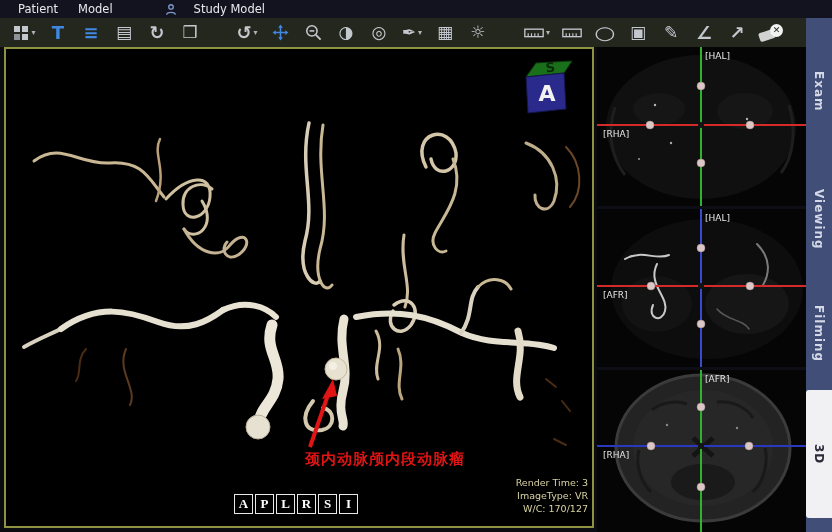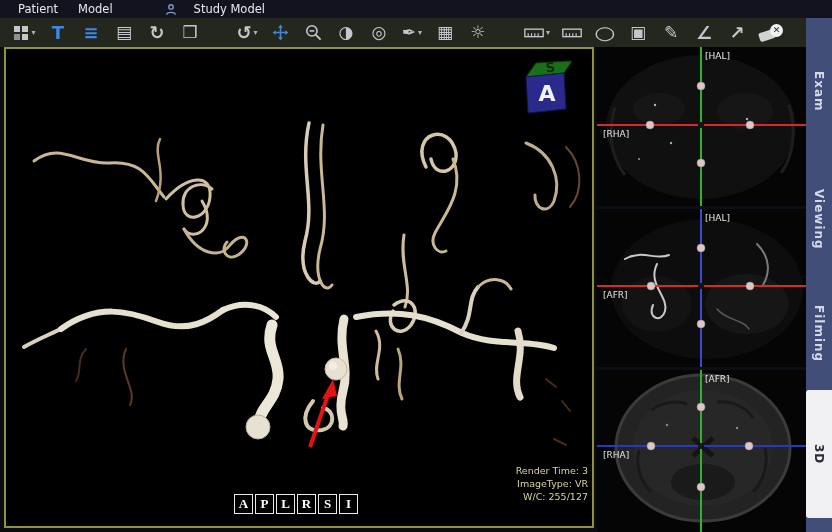--- a/index.html
+++ b/index.html
@@ -67,21 +67,21 @@
     letter-spacing:1px;white-space:nowrap;
   }
   #orient-row{position:absolute;left:228px;top:445px;display:flex;gap:2px;}
   .ob{
     width:19px;height:20px;background:rgba(0,0,0,.4);border:1.5px solid #e8e8e8;
     color:#fff;font-family:"Liberation Serif","DejaVu Serif",serif;font-weight:bold;
     font-size:13px;display:flex;align-items:center;justify-content:center;
     box-sizing:border-box;cursor:pointer;padding:0;
   }
   #render-info{
-    position:absolute;right:4px;top:415px;text-align:right;color:#d9d3a2;
+    position:absolute;right:4px;top:427px;text-align:right;color:#d9d3a2;
     font-size:9.5px;line-height:13px;
   }
   
   #sideviews{position:absolute;left:597px;top:47px;width:209px;height:448px;}
   .sv{position:relative;width:209px;background:#050505;overflow:hidden;}
   .sv svg{display:block;}
   .svgap{height:3px;background:#0d0d15;}
   .sv text{font-family:"DejaVu Sans",sans-serif;font-size:9px;fill:#e8e8e8;}
 </style>
 </head>
@@ -253,34 +253,35 @@
     </g>
   </svg>
 
   <svg id="cube" width="56" height="60" viewBox="0 0 56 60">
     <polygon points="8,20 18,6 54,4 46,16" fill="#1a701a" stroke="#0c3c0c" stroke-width="1"></polygon>
     <polygon points="8,20 46,16 48,52 10,56" fill="#2a2a8c" stroke="#15154d" stroke-width="1"></polygon>
     <text x="33" y="15" transform="rotate(-7 33 15)" font-size="13" font-weight="bold" fill="#0a2a0a" text-anchor="middle">S</text>
     <text x="29" y="44" font-size="22" font-weight="bold" fill="#f2f2f2" text-anchor="middle">A</text>
   </svg>
 
+  <div id="annotation-text">颈内动脉颅内段动脉瘤</div>
 
   <div id="orient-row">
     <button class="ob">A</button>
     <button class="ob">P</button>
     <button class="ob">L</button>
     <button class="ob">R</button>
     <button class="ob">S</button>
     <button class="ob">I</button>
   </div>
 
   <div id="render-info">
     <div>Render Time: 3</div>
     <div>ImageType: VR</div>
-    <div>W/C: 255/127</div>
+    <div>W/C: 170/127</div>
   </div>
 </div>
 
 <div id="sideviews">
 
   <div class="sv" style="height:159px;">
     <svg width="209" height="159" viewBox="0 0 209 159">
       <ellipse cx="104" cy="80" rx="95" ry="72" fill="#101010"></ellipse>
       <path d="M18,60 C10,85 14,110 28,128" stroke="#1e1e1e" stroke-width="3" fill="none"></path>
       <path d="M192,58 C200,84 196,110 184,126" stroke="#1e1e1e" stroke-width="3" fill="none"></path>

